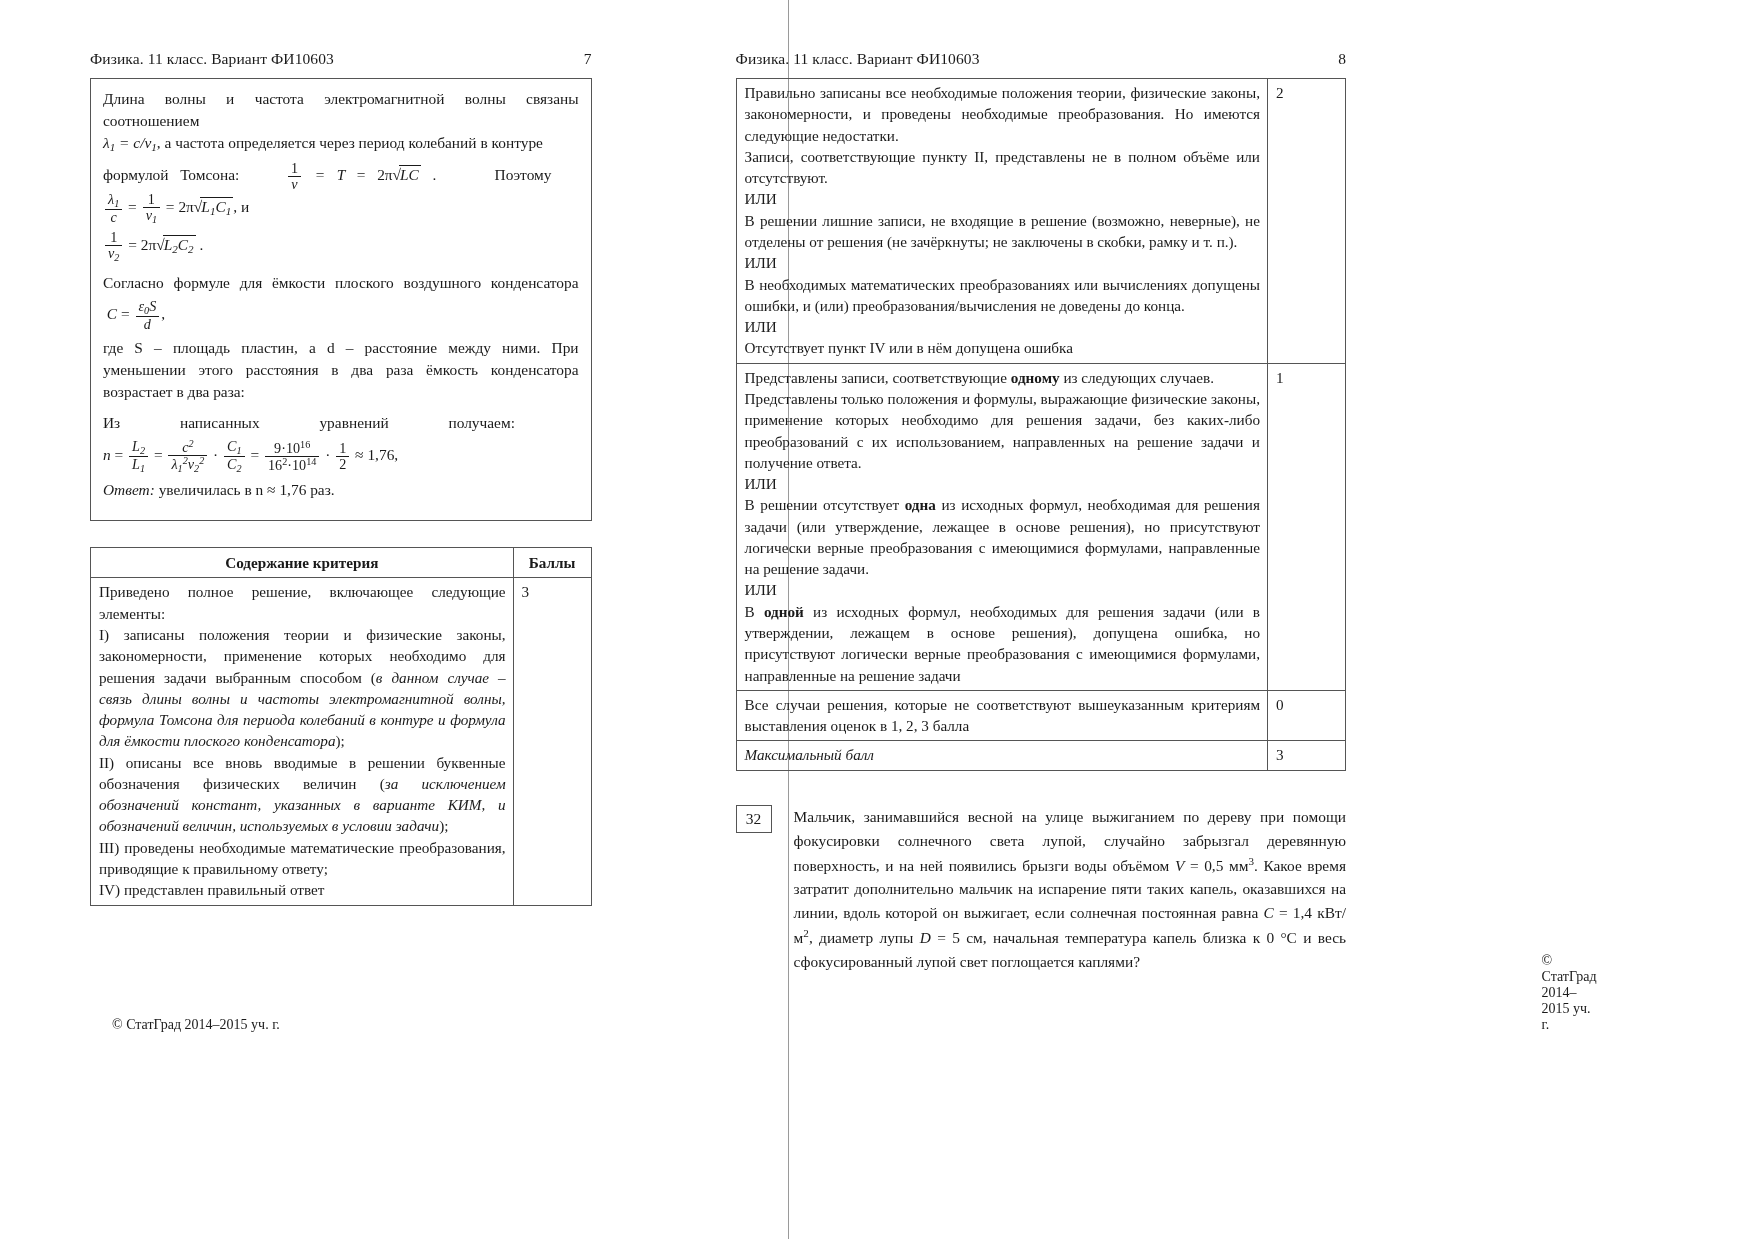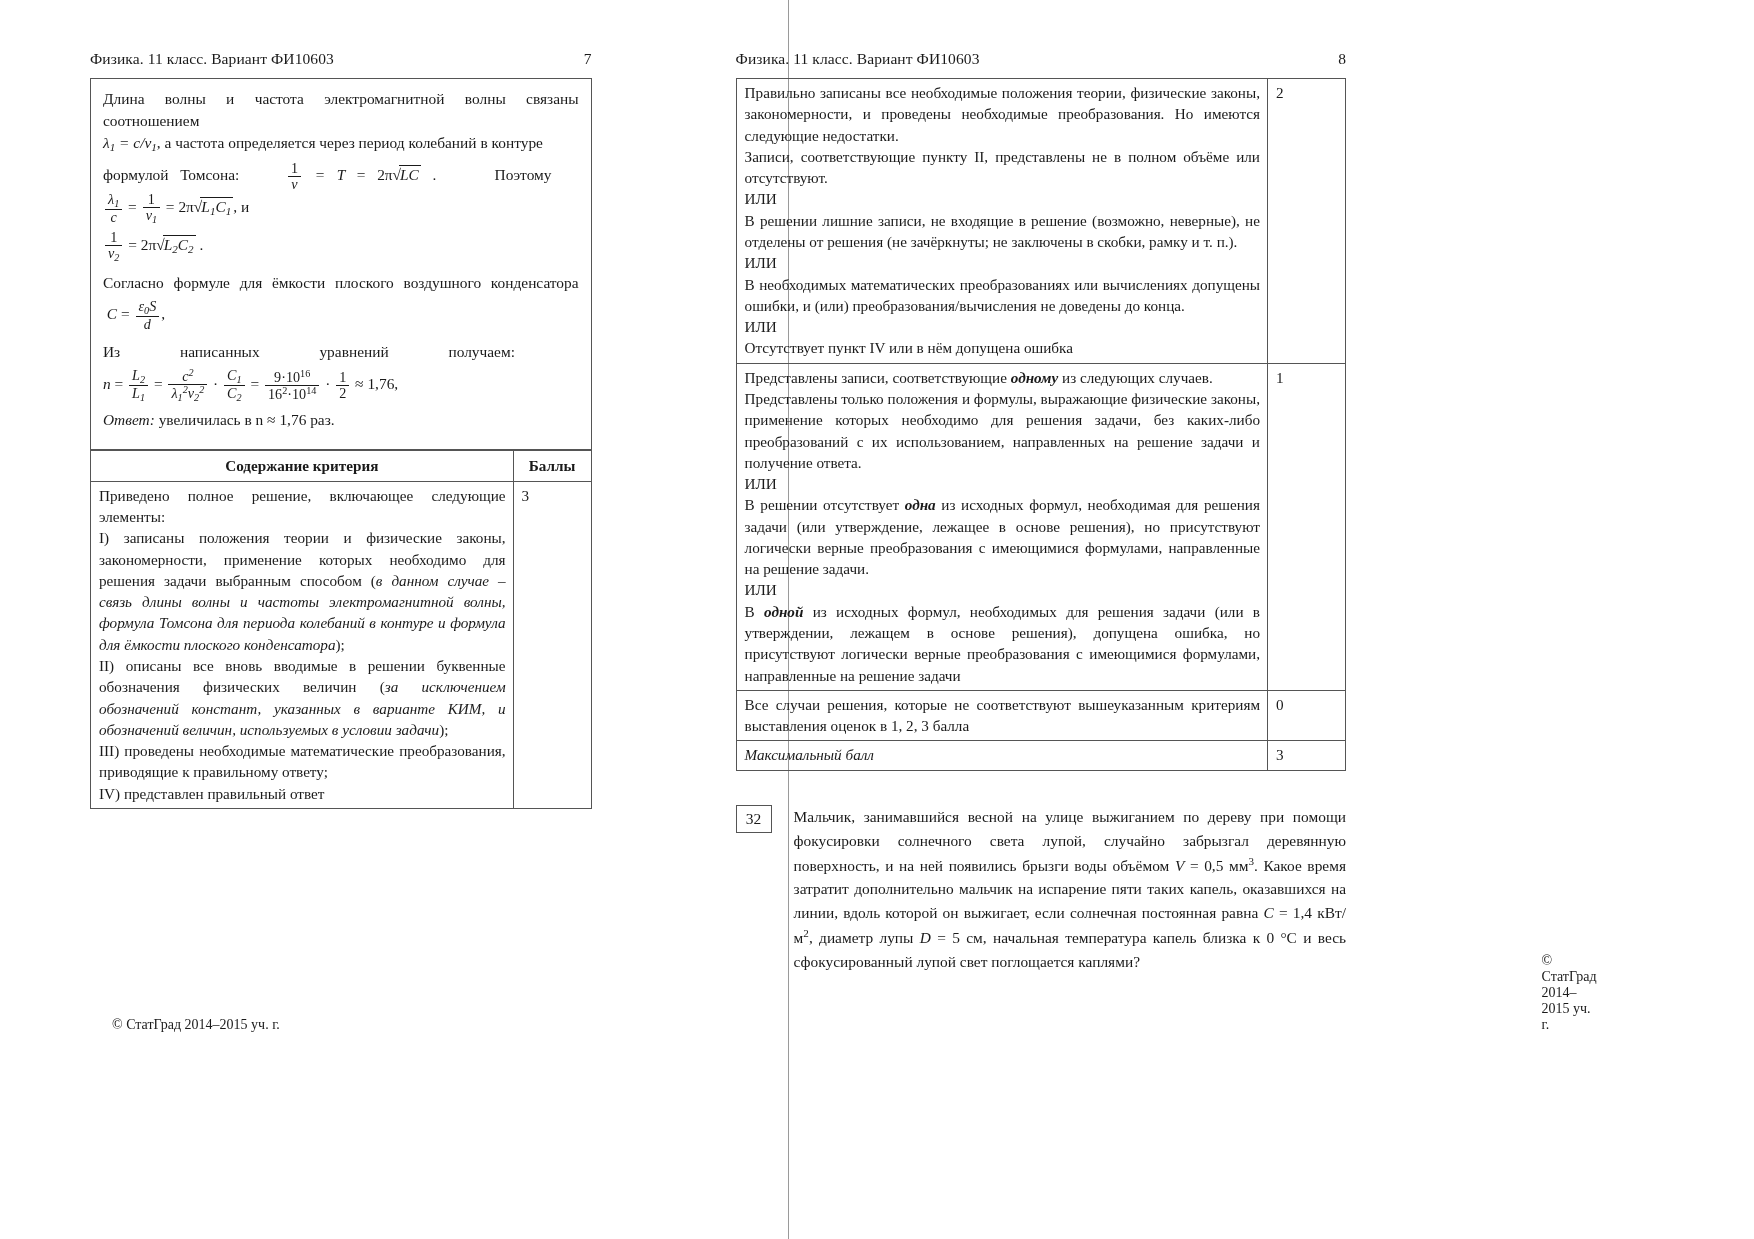--- a/index.html
+++ b/index.html
@@ -57,21 +57,21 @@
     border: 1px solid #555;
     padding: 9px 12px 14px 12px;
     font-size: 15.4px;
     line-height: 1.42;
     text-align: justify;
   }
   .solution-box p {
     margin: 0 0 5px 0;
   }
   .ital { font-style: italic; }
-  .bold { font-weight: bold; font-style: italic; }
+  .bold { font-weight: bold; }
   sub { font-size: 0.72em; vertical-align: -0.25em; }
   sup { font-size: 0.72em; vertical-align: 0.5em; }
 
   
   .frac {
     display: inline-block;
     vertical-align: middle;
     text-align: center;
     font-size: 0.92em;
     line-height: 1.05;
@@ -111,21 +111,21 @@
   }
   td.score {
     text-align: center;
     width: 62px;
     font-style: normal;
   }
   td.maxlabel {
     text-align: right;
     font-style: italic;
   }
-  .crit-wrap { }
+  .crit-wrap { margin-top: 26px; }
 
   
   .task {
     display: flex;
     margin-top: 34px;
   }
   .task-num {
     border: 1px solid #555;
     width: 34px;
     height: 26px;
@@ -181,20 +181,23 @@
         = 2π<span class="radic">√</span><span class="sqrt math">L<sub>1</sub>C<sub>1</sub></span></span><span>, и</span>
       </p>
       <p class="eqline">
         <span class="nowrap"><span class="frac"><span class="num">1</span><span class="den math">ν<sub>2</sub></span></span>
         = 2π<span class="radic">√</span><span class="sqrt math">L<sub>2</sub>C<sub>2</sub></span> .</span>
       </p>
       <p class="eqline">
         <span>Согласно формуле для ёмкости плоского воздушного конденсатора</span>
         <span class="nowrap"><span class="math">&nbsp;C</span> =
         <span class="frac"><span class="num math">ε<sub>0</sub>S</span><span class="den math">d</span></span>,</span>
+      </p>
+      <p>
+        <span>где S – площадь пластин, а d – расстояние между ними. При уменьшении этого расстояния в два раза ёмкость конденсатора возрастает в два раза:</span>
       </p>
       <p class="eqline">
         <span>Из написанных уравнений получаем:</span>
         &nbsp;
         <span class="nowrap"><span class="math">n</span> =
         <span class="frac"><span class="num math">L<sub>2</sub></span><span class="den math">L<sub>1</sub></span></span>
         =
         <span class="frac"><span class="num math">c<sup>2</sup></span><span class="den math">λ<sub>1</sub><sup>2</sup>ν<sub>2</sub><sup>2</sup></span></span>
         ·
         <span class="frac"><span class="num math">C<sub>1</sub></span><span class="den math">C<sub>2</sub></span></span>

